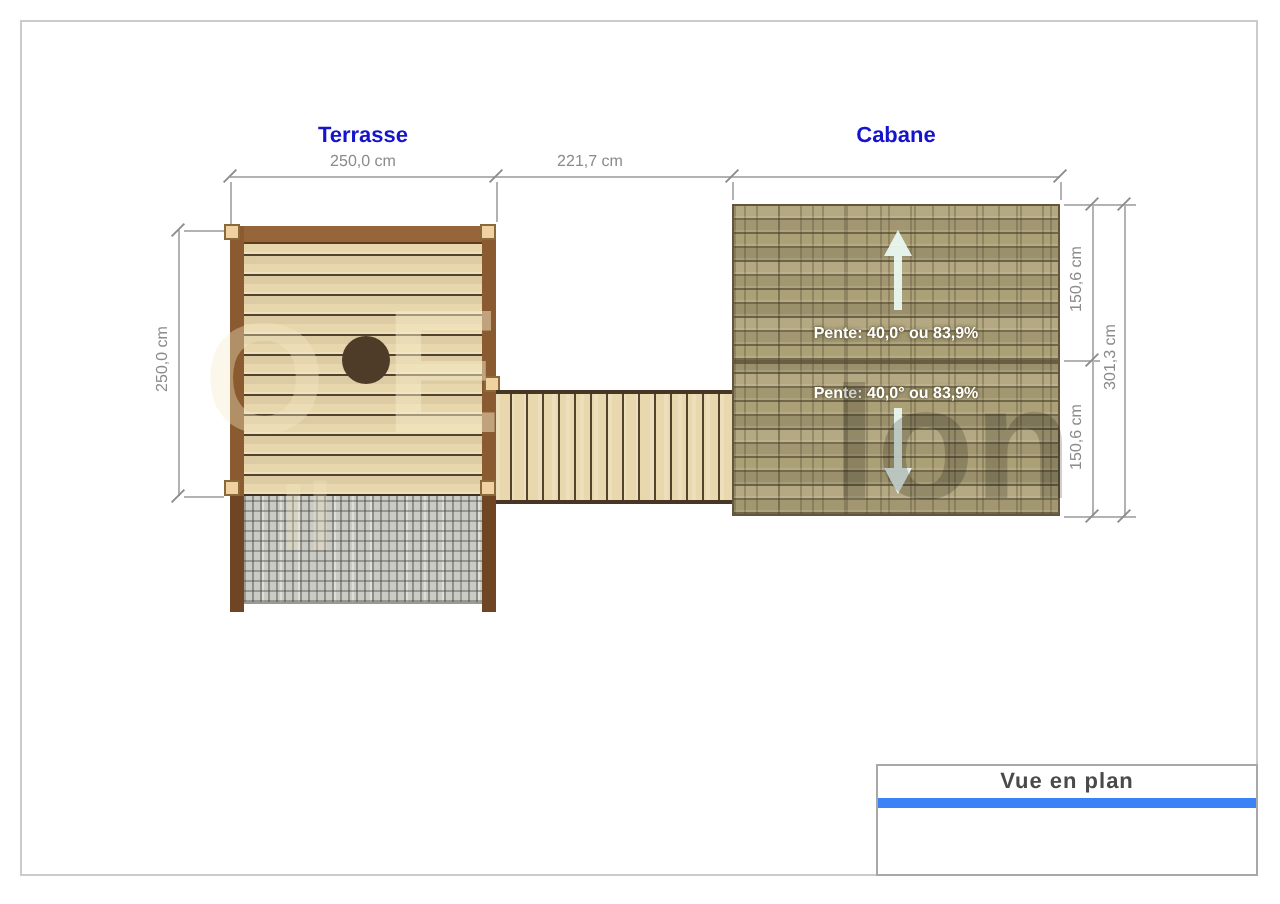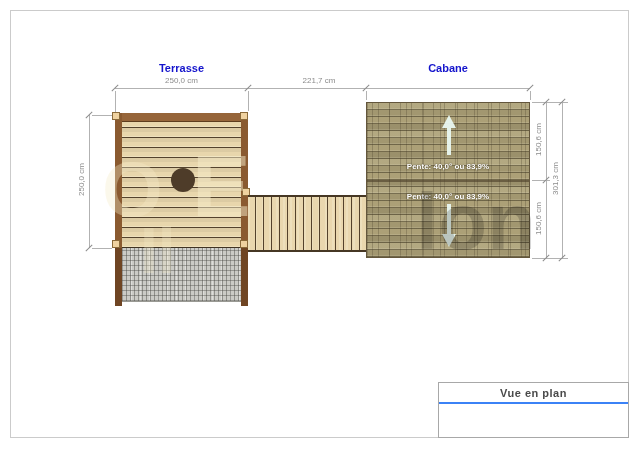--- a/index.html
+++ b/index.html
@@ -76,21 +76,21 @@
     left:0; width:100%; text-align:center; font-size:8px; font-weight:bold; color:#ffffff;
     text-shadow:0 0 2px rgba(90,80,50,.95), 0 0 1px rgba(90,80,50,.9);
     white-space:nowrap;
   }
 
   
   .wm { font-weight:bold; line-height:1; pointer-events:none; color:#f6ecc9; }
 
   
   .tblock { left:438px; top:382px; width:191px; height:56px; border:1px solid #a8a8a8; background:#fff; }
-  .tblock-row1 { height:21px; border-bottom:2px solid #3b82f6; display:flex; align-items:center; justify-content:center;
+  .tblock-row1 { height:21px; border-bottom:5px solid #3b82f6; display:flex; align-items:center; justify-content:center;
                  font-size:11px; font-weight:bold; color:#4a4a4a; letter-spacing:.5px; }
   .tblock-row2 { height:33px; display:flex; }
   .tcell { display:flex; align-items:center; justify-content:center; font-size:12.5px; color:#5a5a5a; }
   .tcell-logo { width:40px; border-right:1px solid #a8a8a8; }
   .tcell-scale { width:72px; border-right:1px solid #a8a8a8; }
   .tcell-page { flex:1; }
   .logo {
     position:relative; width:27px; height:29px; background:#2e2f36;
     clip-path:polygon(50% 0%, 100% 28%, 100% 100%, 0% 100%, 0% 28%);
   }
@@ -111,21 +111,21 @@
   <div class="abs hline" style="left:115px; top:88px; width:415px;"></div>
   <div class="abs tick" style="left:115px; top:88px;"></div>
   <div class="abs tick" style="left:248px; top:88px;"></div>
   <div class="abs tick" style="left:366px; top:88px;"></div>
   <div class="abs tick" style="left:530px; top:88px;"></div>
   <div class="abs vline" style="left:115px; top:91px; height:21px;"></div>
   <div class="abs vline" style="left:248px; top:91px; height:20px;"></div>
   <div class="abs vline" style="left:366px; top:91px; height:9px;"></div>
   <div class="abs vline" style="left:530px; top:91px; height:9px;"></div>
   <div class="abs dimtext" style="left:115px; top:76px; width:133px;">250,0 cm</div>
-  <div class="abs dimtext" style="left:260px; top:76px; width:118px;">221,7 cm</div>
+  <div class="abs dimtext" style="left:236px; top:76px; width:118px;">221,7 cm</div>
 
   <div class="abs vline" style="left:89px; top:115px; height:133px;"></div>
   <div class="abs tick" style="left:89px; top:115px;"></div>
   <div class="abs tick" style="left:89px; top:248px;"></div>
   <div class="abs hline" style="left:92px; top:115px; width:20px;"></div>
   <div class="abs hline" style="left:92px; top:248px; width:20px;"></div>
   <div class="abs dimtext vtext" style="left:41px; top:175px; width:80px;">250,0 cm</div>
 
   <div class="abs hline" style="left:532px; top:102px; width:36px;"></div>
   <div class="abs hline" style="left:532px; top:180px; width:18px;"></div>
@@ -166,20 +166,20 @@
     <div class="abs arrow-head-up" style="left:75px; top:12px;"></div>
     <div class="abs arrow-shaft" style="left:80px; top:25px; height:27px;"></div>
     <div class="abs slope-label" style="top:59px;">Pente: 40,0° ou 83,9%</div>
     <div class="abs slope-label" style="top:89px;">Pente: 40,0° ou 83,9%</div>
     <div class="abs arrow-shaft" style="left:80px; top:101px; height:30px;"></div>
     <div class="abs arrow-head-down" style="left:75px; top:131px;"></div>
   </div>
 
   <div class="abs wm" style="left:102px; top:150px; font-size:78px; opacity:.36;">O</div>
   <div class="abs wm" style="left:192px; top:142px; font-size:88px; opacity:.5;">E</div>
-  <div class="abs wm" style="left:140px; top:219px; font-size:64px; opacity:.28;">Il</div>
+  <div class="abs wm" style="left:140px; top:236px; font-size:48px; opacity:.28;">Il</div>
   <div class="abs wm" style="left:416px; top:182px; font-size:80px; opacity:.18; color:#000000;">lon</div>
 
   <div class="abs tblock">
     <div class="tblock-row1">Vue en plan</div>
   </div>
 
 </div>
 
 </body></html>

